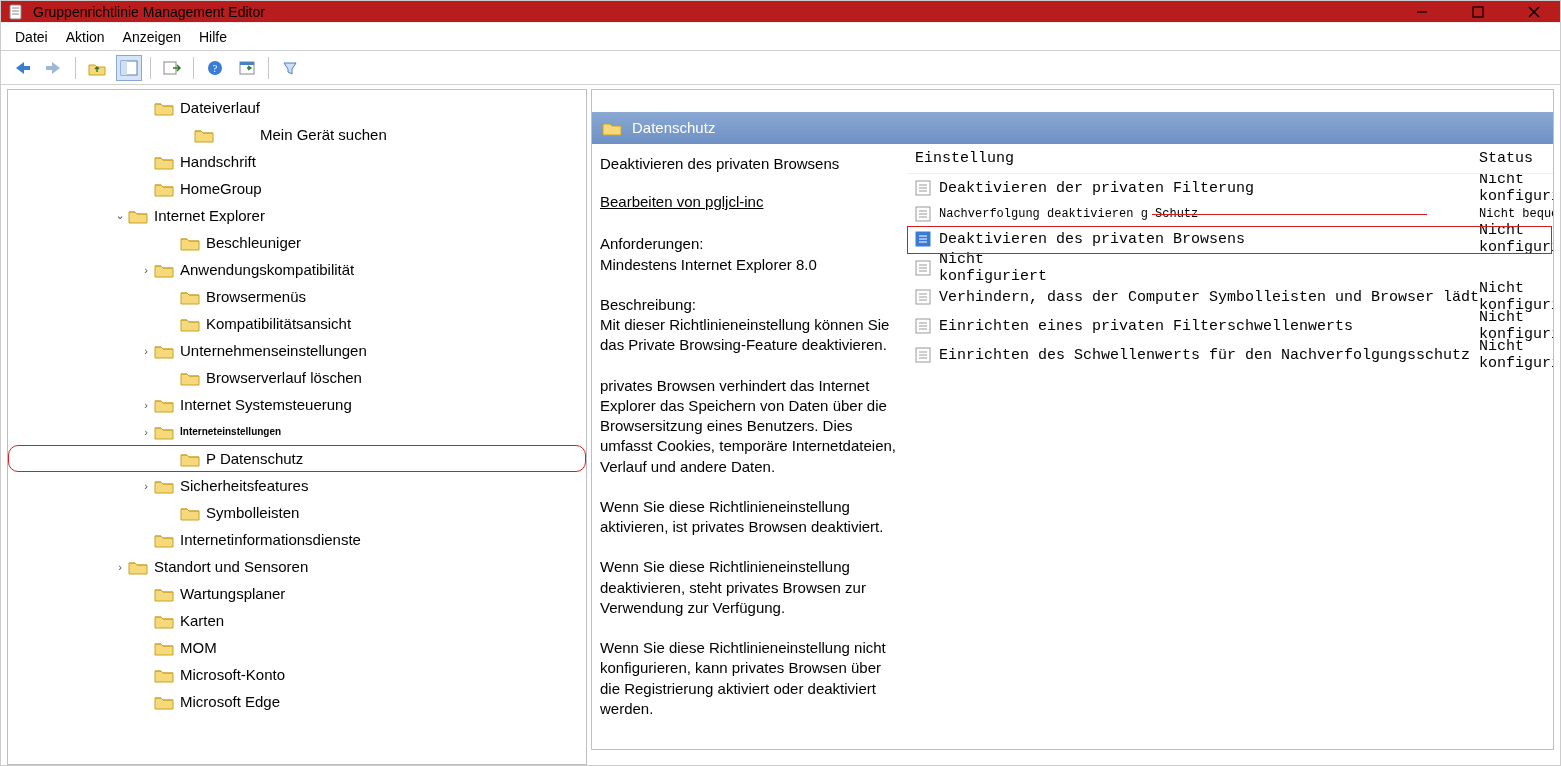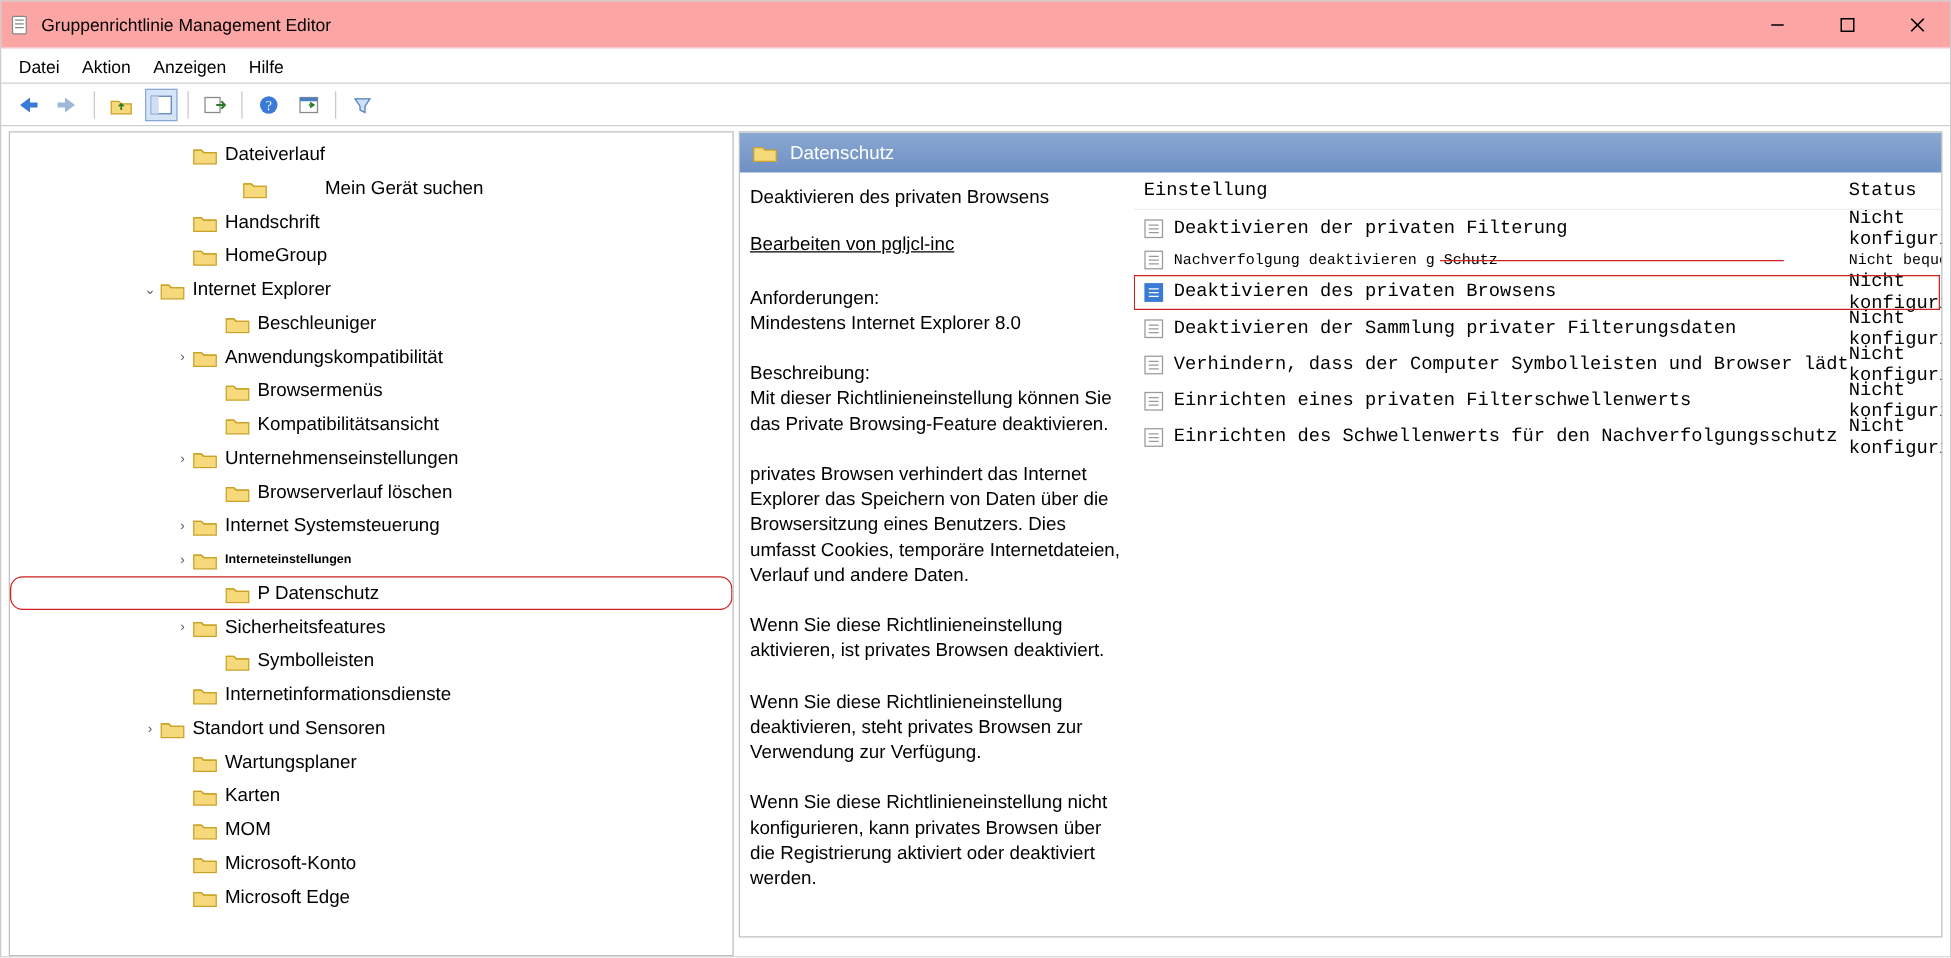--- a/index.html
+++ b/index.html
@@ -12,25 +12,25 @@
     user-select: none;
   }
   .window {
     width: 1561px;
     height: 766px;
     display: flex;
     flex-direction: column;
     border: 1px solid #ccc;
   }
   .titlebar {
-    height: 38px;
+    height: 22px;
     display: flex;
     align-items: center;
     padding: 0 6px;
-    background: #fca5a5;
+    background: #b91c1c;
     border-bottom: 1px solid #eee;
   }
   .titlebar .app-icon {
     width: 18px; height: 18px; margin-right: 8px;
   }
   .titlebar .title { flex: 1; font-size: 14px; }
   .win-btns { display: flex; gap: 28px; margin-right: 6px; }
   .win-btn { width: 28px; height: 28px; display:flex; align-items:center; justify-content:center; }
   .menubar {
     height: 28px;
@@ -88,20 +88,21 @@
   }
   .tree-row .lbl { font-size:15px; }
   .tree-row.small .lbl { font-size:10px;font-weight:bold; }
   .tree-row.hl { outline: 1.5px solid #d02020; outline-offset:-1px;border-radius:10px; }
   .right-pane {
     flex:1;
     display:flex;
     margin: 4px 6px 15px 2px;
     border: 1px solid #bfbfbf;
     overflow: hidden;
+    align-items: flex-end;
   }
   .right-inner { flex:1; display:flex; flex-direction:column; }
   .pane-header {
     height:32px;
     background: linear-gradient(#8aa8d2, #6e90c4);
     color:#fff;
     display:flex; align-items:center; gap:10px;
     padding:0 10px;
     font-size:15px;
   }
@@ -572,21 +573,20 @@
                 </div>
                 <div class="list-row">
                   <span class="ic">
                     <svg width="18" height="18" viewBox="0 0 18 18">
                       <rect x="2" y="2" width="14" height="14" fill="#fff" stroke="#9a9a9a"></rect>
                       <line x1="5" y1="6" x2="13" y2="6" stroke="#9a9a9a"></line>
                       <line x1="5" y1="9" x2="13" y2="9" stroke="#9a9a9a"></line>
                       <line x1="5" y1="12" x2="13" y2="12" stroke="#9a9a9a"></line>
                     </svg>
                   </span>
-                  <span class="txt">Deaktivieren der Sammlung privater Filterungsdaten</span>
                   <span class="st">Nicht konfiguriert</span>
                 </div>
                 <div class="list-row">
                   <span class="ic">
                     <svg width="18" height="18" viewBox="0 0 18 18">
                       <rect x="2" y="2" width="14" height="14" fill="#fff" stroke="#9a9a9a"></rect>
                       <line x1="5" y1="6" x2="13" y2="6" stroke="#9a9a9a"></line>
                       <line x1="5" y1="9" x2="13" y2="9" stroke="#9a9a9a"></line>
                       <line x1="5" y1="12" x2="13" y2="12" stroke="#9a9a9a"></line>
                     </svg>

